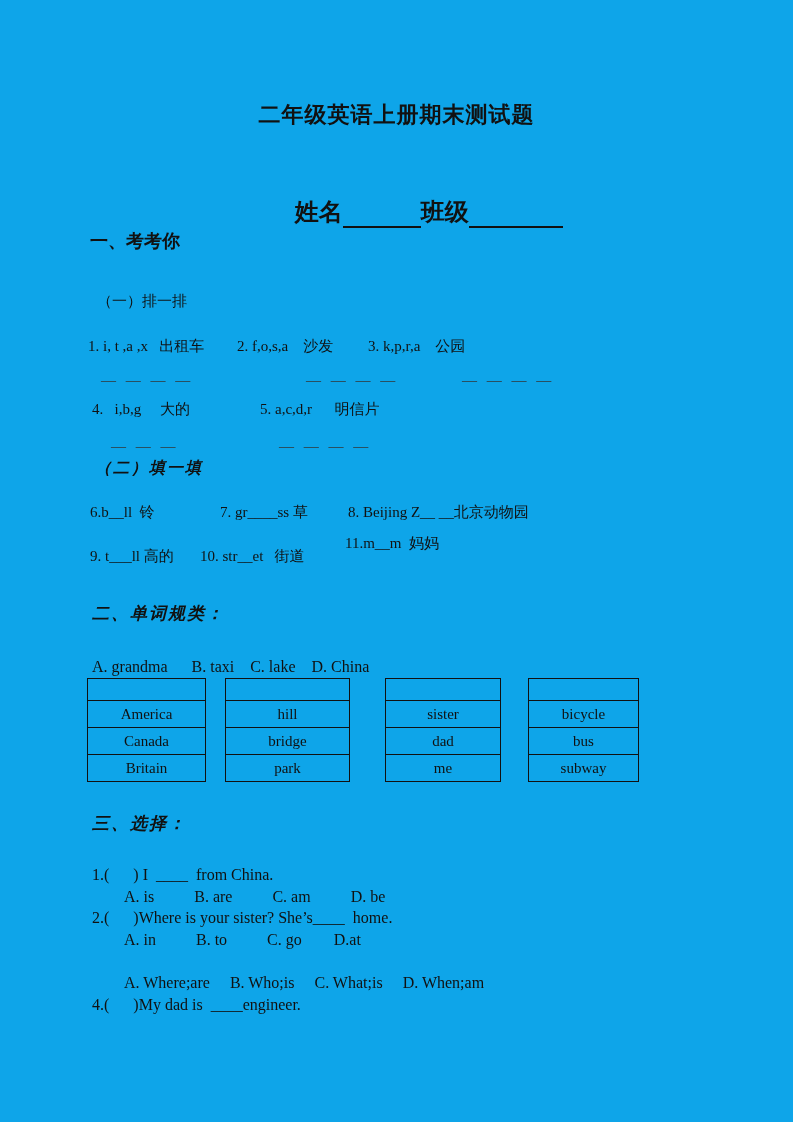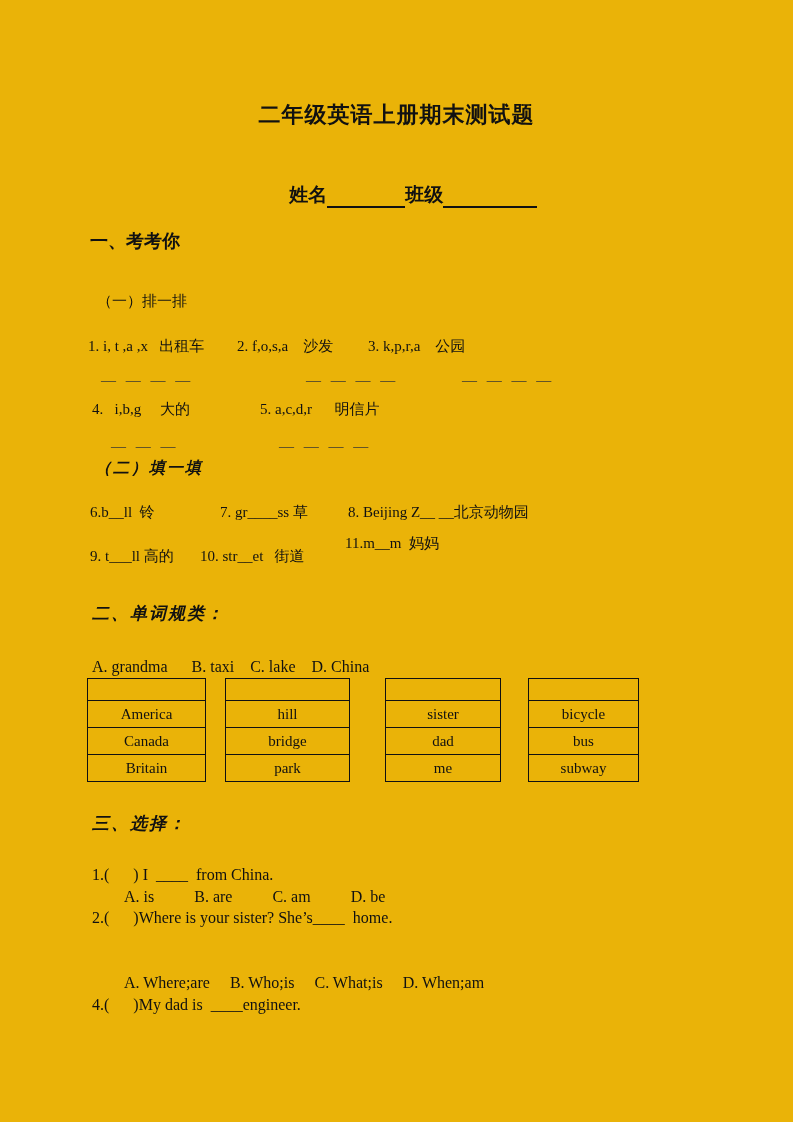--- a/index.html
+++ b/index.html
@@ -2,39 +2,39 @@
 <html><head>
 <meta charset="utf-8">
 <style>
   * { margin: 0; padding: 0; box-sizing: border-box; }
   html, body { background: #e8e8e8; }
   .page {
     position: relative;
     width: 793px;
     height: 1122px;
     margin: 0 auto;
-    background: #eab308;
+    background: #0ea5e9;
     color: #111;
     font-family: "Liberation Serif", serif;
     overflow: hidden;
   }
   .abs { position: absolute; white-space: pre; }
   .doc-title {
     left: 0; right: 0; top: 100px;
     text-align: center;
     font-family: "Liberation Sans", sans-serif;
     font-weight: 700;
     font-size: 22px;
     letter-spacing: 1px;
   }
   .name-line {
-    left: 268px; top: 160px;
+    left: 268px; top: 168px;
     font-family: "Liberation Sans", sans-serif;
     font-weight: 700;
-    font-size: 19px;
+    font-size: 24px;
     text-align: right;
   }
   .blank {
     display: inline-block;
     border-bottom: 2px solid #111;
     height: 20px;
     vertical-align: bottom;
   }
   .h-main {
     font-family: "Liberation Sans", sans-serif;
@@ -130,16 +130,17 @@
     <div class="wrow">bicycle</div>
     <div class="wrow">bus</div>
     <div class="wrow">subway</div>
   </div>
 
   <div class="abs h-kai" style="left:92px; top:812px">三、选择：</div>
 
   <div class="abs body-txt" style="left:92px;  top:866px">1.(      ) I  ____  from China.</div>
   <div class="abs body-txt" style="left:124px; top:888px">A. is          B. are          C. am          D. be</div>
   <div class="abs body-txt" style="left:92px;  top:909px">2.(      )Where is your sister? She’s____  home.</div>
+  <div class="abs body-txt" style="left:124px; top:931px">A. in          B. to          C. go        D.at</div>
   <div class="abs body-txt" style="left:124px; top:974px">A. Where;are     B. Who;is     C. What;is     D. When;am</div>
   <div class="abs body-txt" style="left:92px;  top:996px">4.(      )My dad is  ____engineer.</div>
 
 </div>
 
 </body></html>

